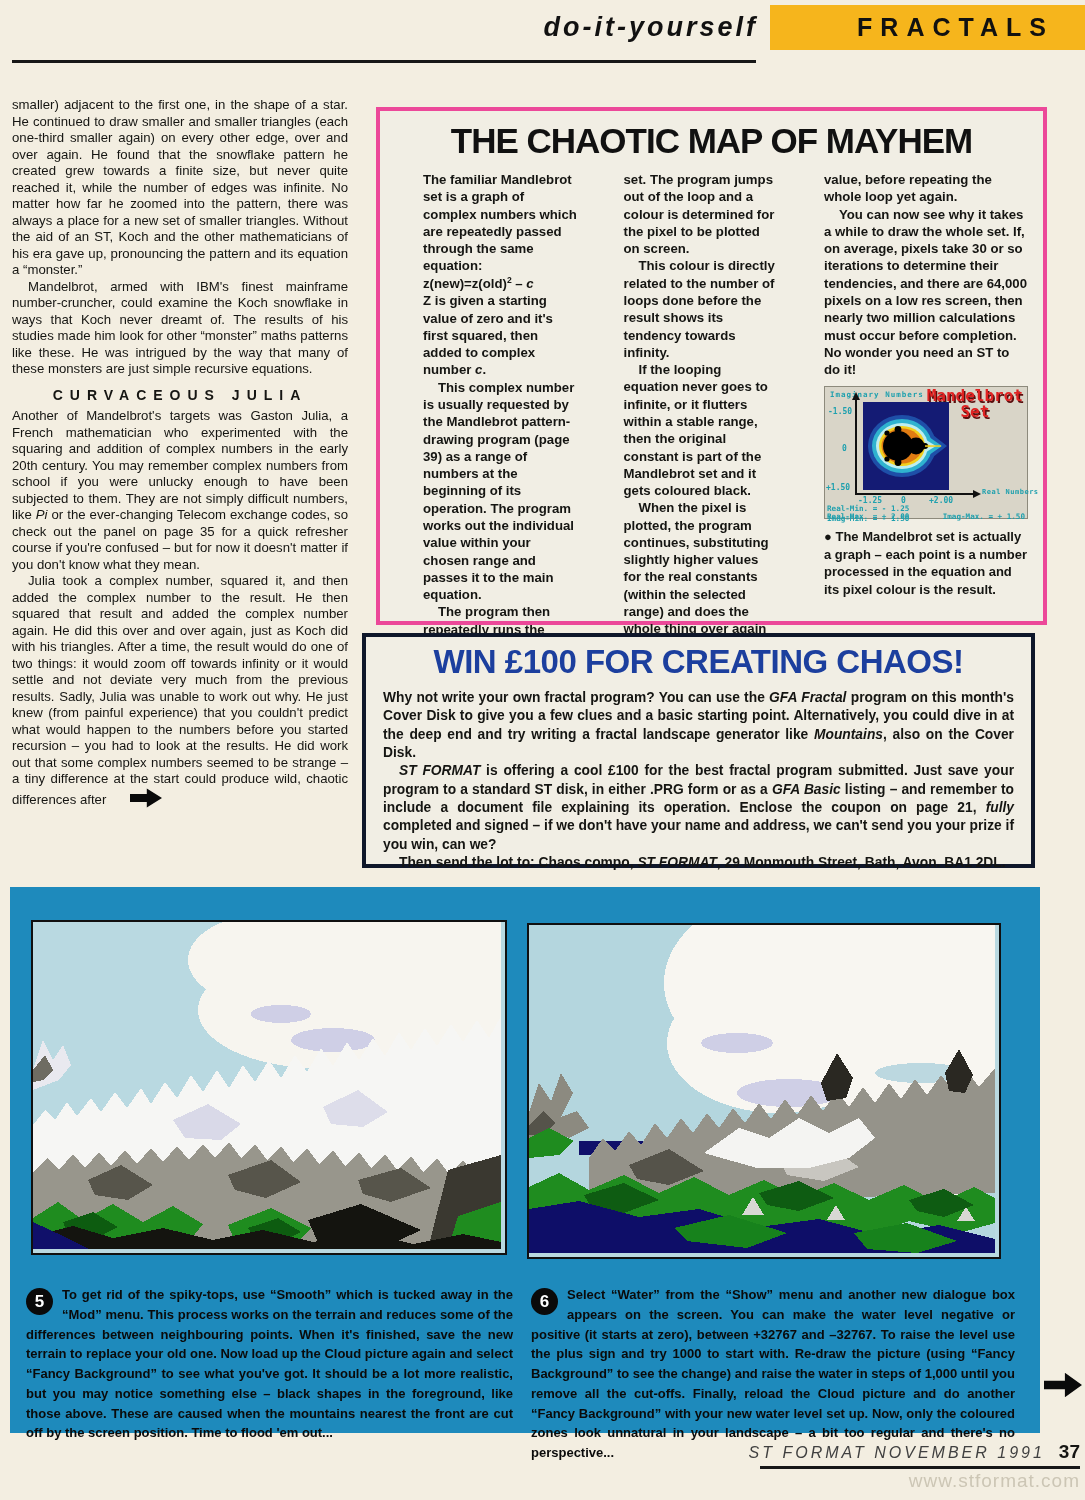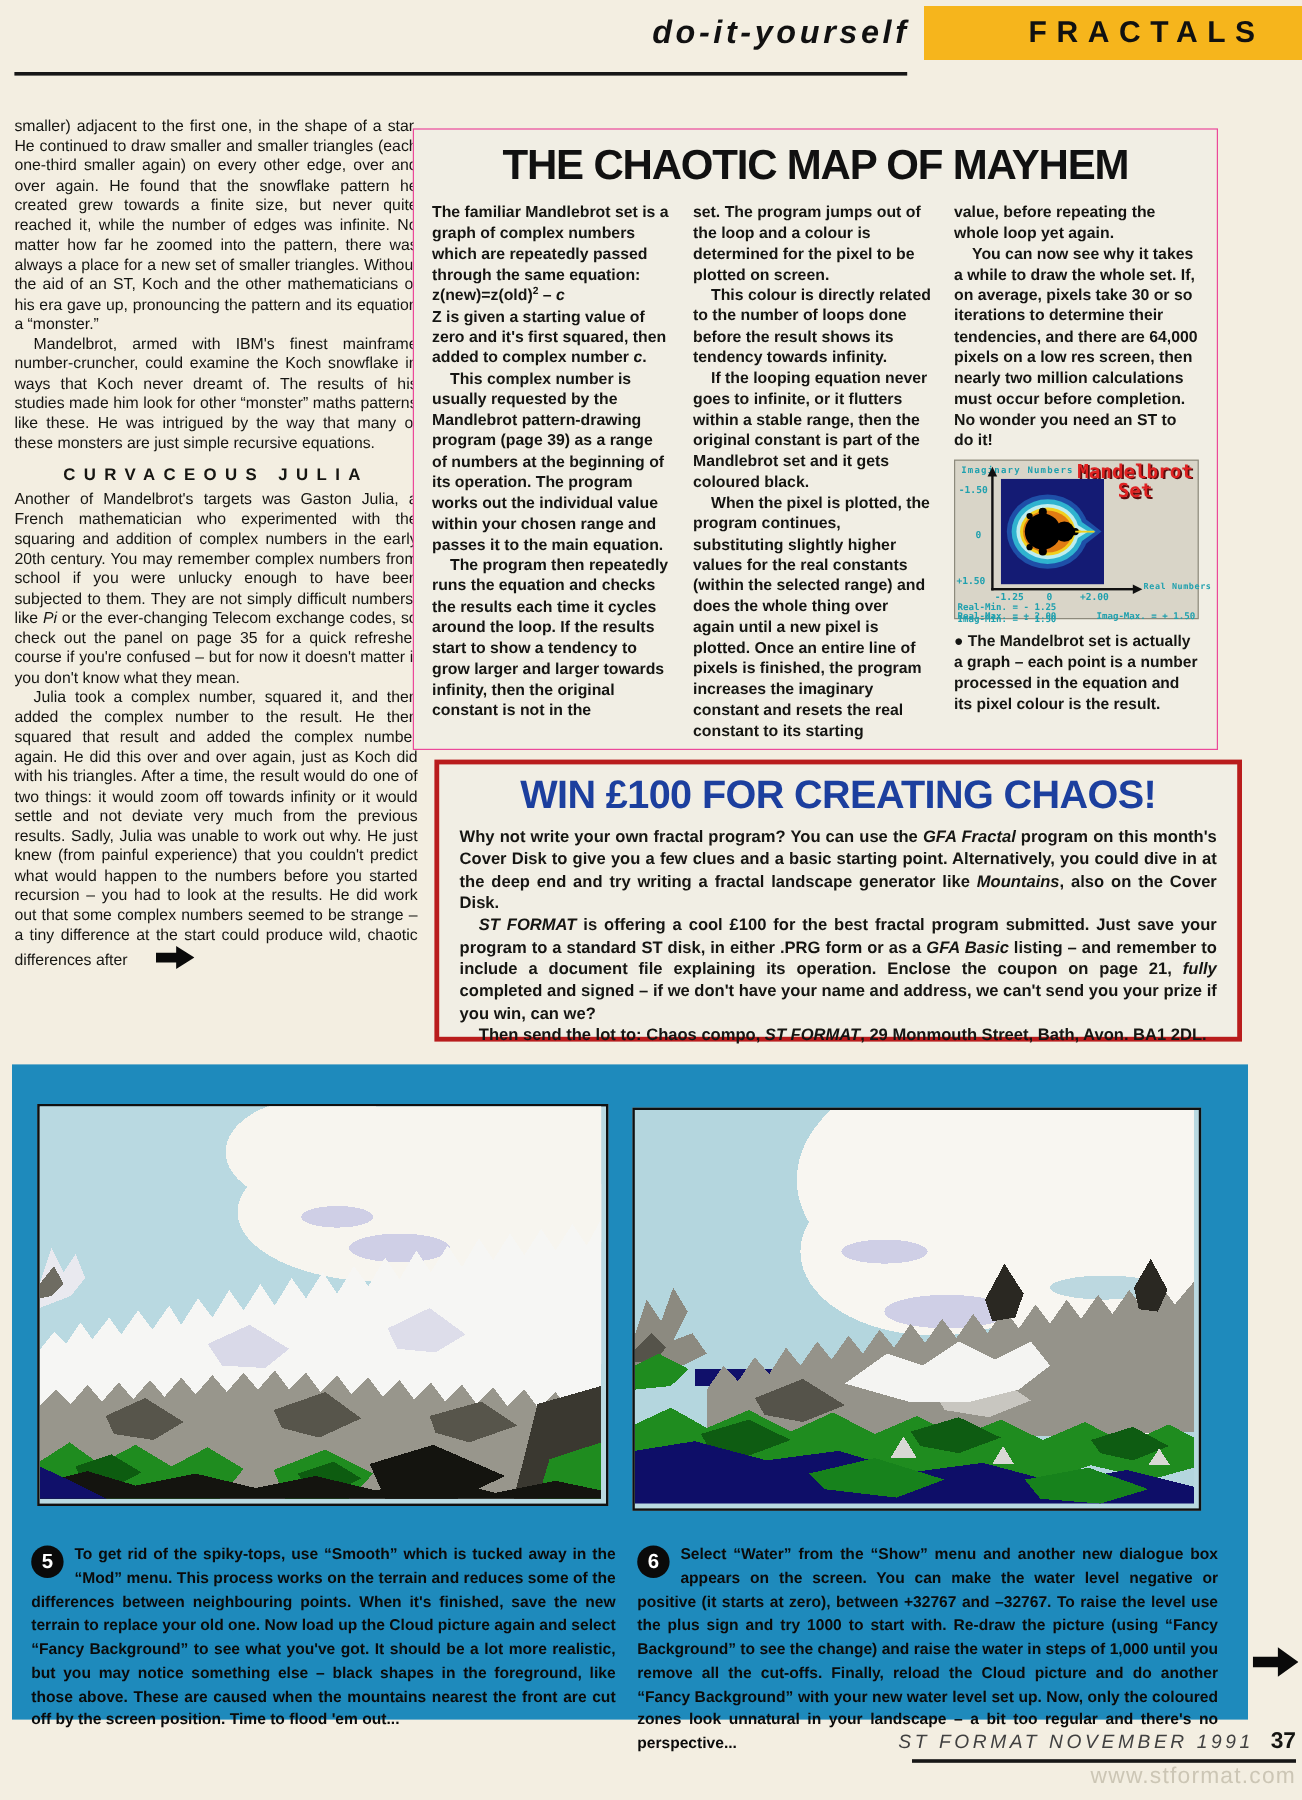--- a/index.html
+++ b/index.html
@@ -13,24 +13,24 @@
   
   .left-col{position:absolute;left:12px;top:97px;width:336px;font-size:13.2px;line-height:1.25;text-align:justify;}
   .left-col p{margin:0;}
   .left-col p.ind{text-indent:16px;}
   .subhead{font-weight:bold;font-size:14px;letter-spacing:7px;text-align:center;margin:9px 0 4px 0;white-space:nowrap;}
   .em{font-style:italic;}
   sup{font-size:0.65em;}
   .arrow-inline{display:inline-block;vertical-align:-4px;margin-left:8px;}
 
   
-  .chaos-box{position:absolute;left:344px;top:107px;width:671px;height:518px;background:#f1eee4;border:1px solid #ec4899;box-sizing:border-box;padding:4px 15px 0 15px;}
+  .chaos-box{position:absolute;left:376px;top:107px;width:671px;height:518px;background:#f1eee4;border:4px solid #ec4899;box-sizing:border-box;padding:4px 15px 0 15px;}
   .chaos-title{font-size:35px;font-weight:bold;text-align:center;letter-spacing:-1px;margin:6px 0 10px 0;color:#111;}
   .chaos-cols{display:flex;gap:18px;font-weight:bold;font-size:13.2px;line-height:1.31;}
-  .chaos-cols .col{flex:1;}
+  .chaos-cols .col{flex:1;margin-left:28px;}
   .chaos-cols p{margin:0;}
   .chaos-cols p.ind{text-indent:15px;}
   .eqline{margin:0;}
 
   
   .mfig{position:relative;margin-top:8px;width:204px;height:133px;background:#d9d5c8;border:1px solid #8d8a7c;font-family:"DejaVu Sans Mono",monospace;box-sizing:border-box;}
   .teal{color:#1fa0ae;font-weight:bold;}
   .mfig .imag-label{position:absolute;left:5px;top:3px;font-size:7.5px;letter-spacing:1px;}
   .mfig .red-title{position:absolute;right:4px;top:1px;text-align:center;font-size:16px;line-height:0.95;font-weight:bold;color:#e02222;text-shadow:1.5px 1.5px 0 #5a0d0d;}
   .mfig .yaxis{position:absolute;left:30px;top:12px;width:2px;height:96px;background:#111;}
@@ -38,21 +38,21 @@
   .mfig .xaxis{position:absolute;left:30px;top:106px;width:120px;height:2px;background:#111;}
   .mfig .xarrow{position:absolute;left:148px;top:102.5px;width:0;height:0;border-top:4.5px solid transparent;border-bottom:4.5px solid transparent;border-left:8px solid #111;}
   .mfig .fractal{position:absolute;left:38px;top:15px;width:86px;height:88px;}
   .mfig .ytick{position:absolute;font-size:8px;}
   .mfig .xtick{position:absolute;top:109px;font-size:8px;}
   .mfig .real-label{position:absolute;left:157px;top:101px;font-size:7px;white-space:nowrap;letter-spacing:0.5px;}
   .mfig .stats{position:absolute;left:2px;right:2px;display:flex;justify-content:space-between;font-size:7.6px;white-space:nowrap;}
   .fig-caption{margin-top:9px;font-weight:bold;font-size:13px;line-height:1.35;}
 
   
-  .win-box{position:absolute;left:362px;top:633px;width:673px;height:235px;background:#f1eee4;border:4px solid #b91c1c;box-sizing:border-box;padding:2px 17px 0 17px;}
+  .win-box{position:absolute;left:362px;top:633px;width:673px;height:235px;background:#f1eee4;border:4px solid #0f172a;box-sizing:border-box;padding:2px 17px 0 17px;}
   .win-title{font-size:33px;font-weight:bold;text-align:center;letter-spacing:-0.5px;color:#1c3f9e;margin:4px 0 8px 0;}
   .win-box p{margin:0;font-weight:bold;font-size:13.8px;line-height:1.33;text-align:justify;}
   .win-box p.ind{text-indent:16px;}
 
   
   .panel{position:absolute;left:10px;top:887px;width:1030px;height:546px;background:#1e8abc;}
   .shot{position:absolute;border:2px solid #101010;background:#b9d9e1;}
   .shot svg{display:block;}
   .shot1{left:21px;top:33px;width:472px;height:331px;}
   .shot2{left:517px;top:36px;width:470px;height:332px;}

